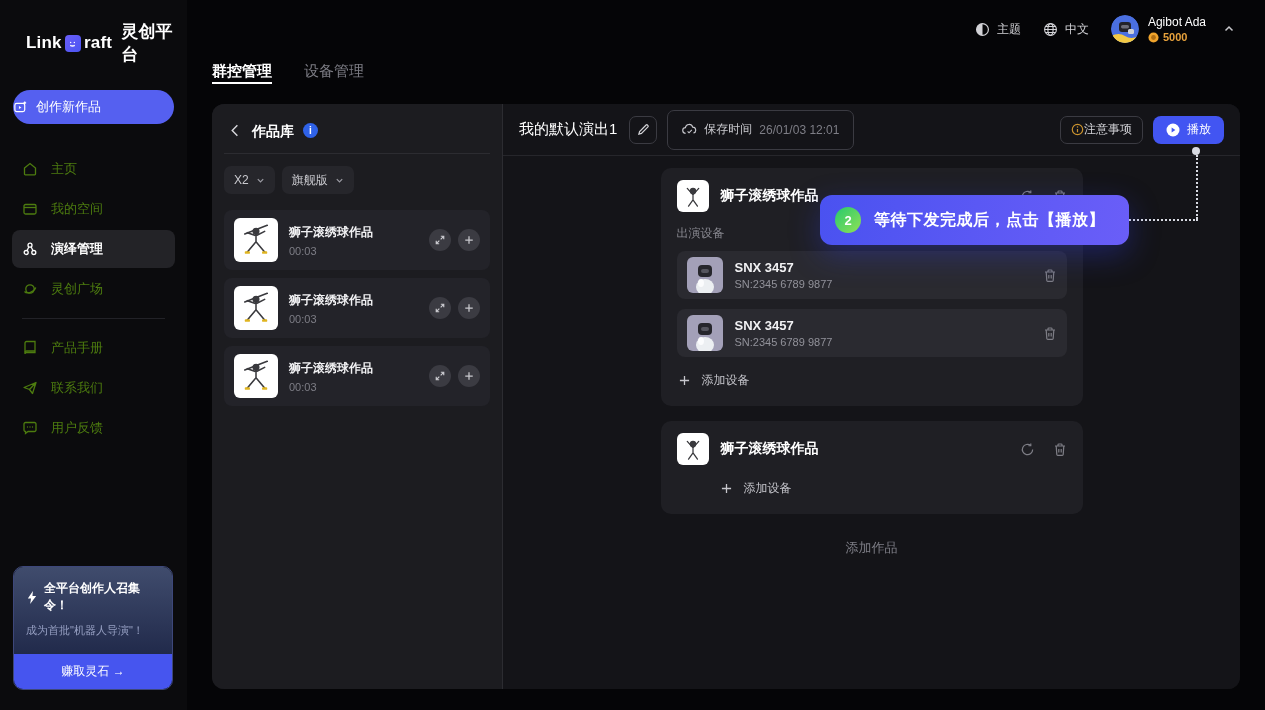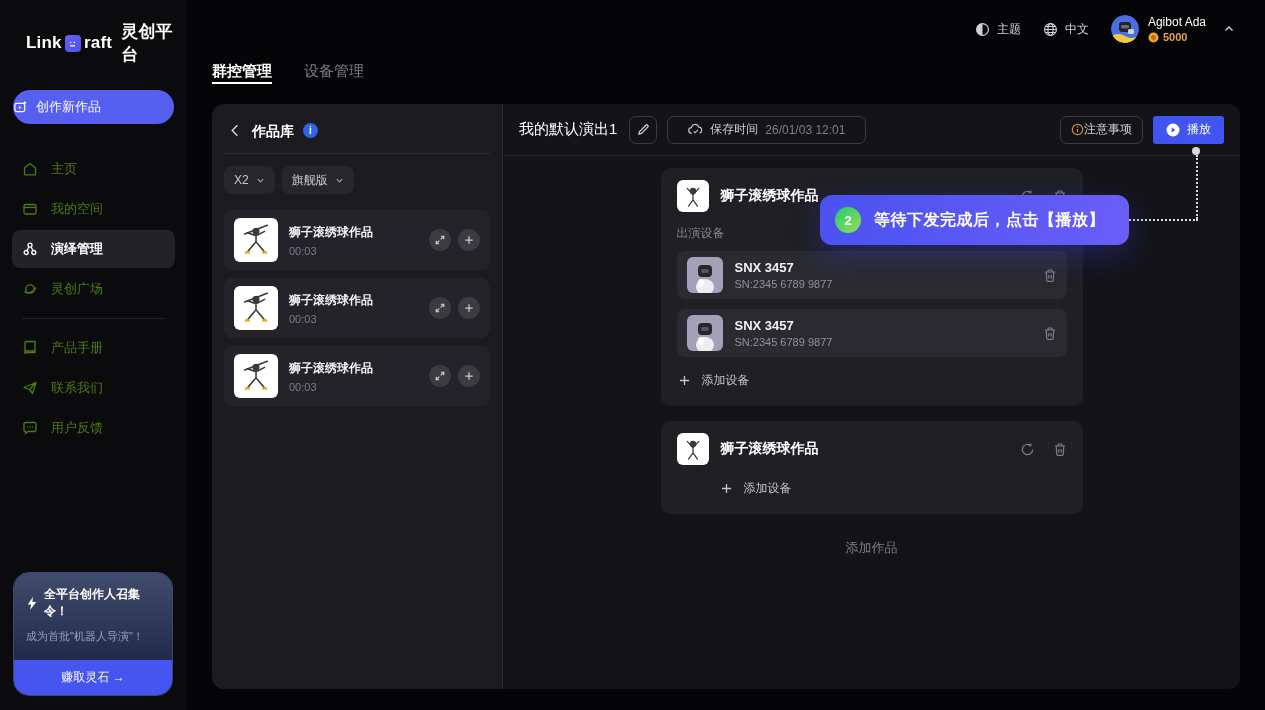--- a/index.html
+++ b/index.html
@@ -10,21 +10,21 @@
   
   .sidebar { position:absolute; left:0; top:0; width:187px; height:710px; background:#0b0b0d; z-index:5; }
   .logo-row { display:flex; align-items:center; gap:3px; padding:20px 0 0 26px; font-size:17px; font-weight:700; color:#fff; letter-spacing:.2px; }
   .logo-c { display:inline-flex; width:17px; height:17px; border-radius:4px; background:linear-gradient(135deg,#6a5ef8,#4b55f2); align-items:center; justify-content:center; }
   .create-btn { margin:24px 13px 0; height:34px; border-radius:17px; background:#5560f0; display:flex; align-items:center; gap:8px; color:#fff; font-size:13px; cursor:pointer; }
   .nav { margin-top:26px; padding:0 12px; }
   .nav-item { height:38px; display:flex; align-items:center; gap:13px; padding:0 10px; border-radius:8px; color:#4d7c0f; font-size:13px; margin-bottom:2px; cursor:pointer; }
   .nav-item.active { background:#232327; color:#fff; font-weight:700; }
   .nav-item svg { flex:0 0 auto; }
   .nav-divider { height:1px; background:#222227; margin:10px 10px; }
-  .banner { position:absolute; left:13px; bottom:14px; width:160px; border-radius:16px; overflow:hidden; border:1px solid #3d477a; }
+  .banner { position:absolute; left:13px; bottom:20px; width:160px; border-radius:10px; overflow:hidden; border:1px solid #3d477a; }
   .banner-top { background:linear-gradient(180deg,#404c6d 0%,#212a4b 100%); padding:13px 12px 16px; }
   .banner-title { display:flex; align-items:center; gap:6px; font-size:12px; color:#fff; font-weight:700; }
   .banner-sub { margin-top:9px; font-size:11px; color:#97a0c3; }
   .banner-cta { height:35px; background:#4655ef; display:flex; align-items:center; justify-content:center; font-size:12px; color:#fff; cursor:pointer; }
 
   
   .topbar { position:absolute; top:0; left:187px; right:0; height:58px; display:flex; align-items:center; justify-content:flex-end; gap:22px; padding-right:30px; z-index:4; }
   .top-item { display:flex; align-items:center; gap:7px; font-size:12px; color:#d2d2d6; cursor:pointer; }
   .user-chip { display:flex; align-items:center; gap:9px; cursor:pointer; }
   .avatar { width:28px; height:28px; border-radius:50%; overflow:hidden; }
@@ -60,25 +60,25 @@
   .work-title { font-size:12px; font-weight:700; color:#f2f2f4; }
   .work-duration { font-size:11px; color:#7e7e86; margin-top:4px; }
   .work-actions { display:flex; gap:7px; }
   .circle-btn { width:22px; height:22px; border-radius:50%; background:#3b3b42; color:#c9c9ce; display:flex; align-items:center; justify-content:center; cursor:pointer; }
 
   
   .stage { flex:1; display:flex; flex-direction:column; background:#141418; }
   .stage-header { height:52px; display:flex; align-items:center; padding:0 16px; border-bottom:1px solid #26262b; gap:10px; }
   .stage-title { font-size:15px; color:#fff; font-weight:500; margin-right:2px; }
   .icon-btn { width:28px; height:28px; border:1px solid #3b3b42; border-radius:7px; display:flex; align-items:center; justify-content:center; color:#d2d2d6; cursor:pointer; background:transparent; }
-  .save-pill { height:28px; border:1px solid #3b3b42; border-radius:7px; display:flex; align-items:center; gap:7px; padding:0 20px; font-size:12px; color:#c9c9ce; }
+  .save-pill { height:40px; border:1px solid #3b3b42; border-radius:7px; display:flex; align-items:center; gap:7px; padding:0 14px; font-size:12px; color:#c9c9ce; }
   .save-time { color:#7e7e86; }
   .stage-actions { margin-left:auto; display:flex; gap:10px; }
   .notice-btn { height:28px; border:1px solid #3b3b42; border-radius:7px; display:flex; align-items:center; gap:0; padding:0 10px; font-size:12px; color:#d2d2d6; cursor:pointer; background:transparent; }
-  .play-btn { height:28px; background:#4255f2; border:none; border-radius:3px; display:flex; align-items:center; gap:7px; padding:0 13px; font-size:12px; color:#fff; cursor:pointer; }
+  .play-btn { height:28px; background:#4255f2; border:none; border-radius:8px; display:flex; align-items:center; gap:7px; padding:0 13px; font-size:12px; color:#fff; cursor:pointer; }
   .stage-body { flex:1; padding-top:12px; display:flex; flex-direction:column; align-items:center; }
   .show-card { width:422px; background:#1f1f24; border-radius:10px; padding:12px 16px 12px; margin-bottom:15px; }
   .card-header { display:flex; align-items:center; gap:12px; }
   .card-thumb { width:32px; height:32px; }
   .card-title { font-size:14px; font-weight:700; color:#fff; flex:1; }
   .card-icons { display:flex; gap:18px; color:#7e7e86; }
   .card-icons span { cursor:pointer; display:flex; }
   .devices-label { font-size:12px; color:#8a8a92; margin:13px 0 9px; }
   .device-row { background:#2a2a30; border-radius:8px; height:48px; display:flex; align-items:center; gap:12px; padding:0 10px; margin-bottom:10px; }
   .device-thumb { width:36px; height:36px; background:#a3a0b8; border-radius:6px; overflow:hidden; display:flex; align-items:flex-end; justify-content:center; }

